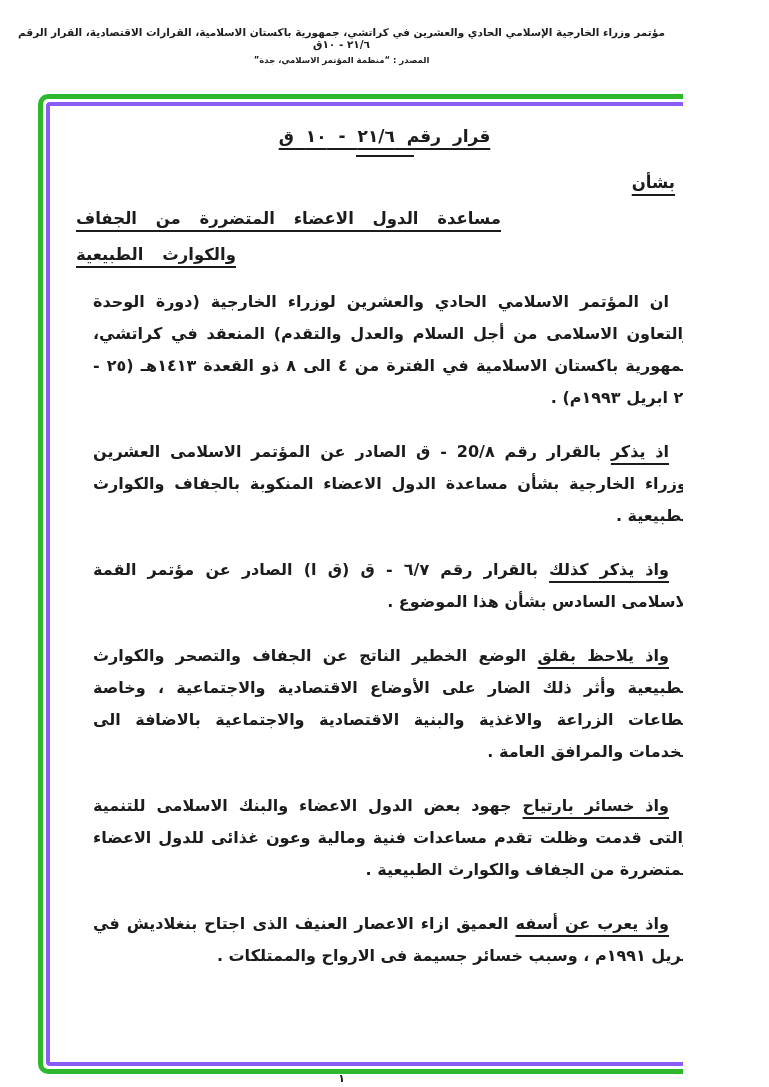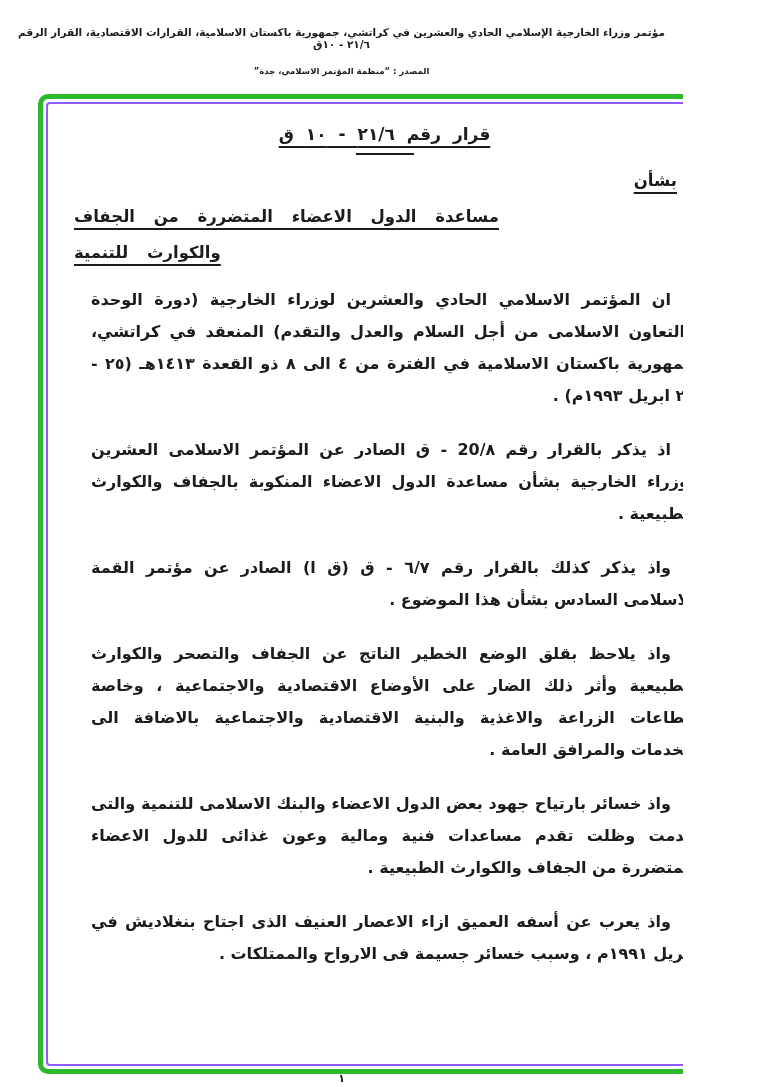--- a/index.html
+++ b/index.html
@@ -6,35 +6,35 @@
   body {
     width: 769px; height: 1087px;
     background: #ffffff;
     color: #1c1c1c;
     font-family: "DejaVu Sans", sans-serif;
   }
   .page { position: relative; width: 683px; height: 1087px; overflow: hidden; background: #ffffff; }
 
   .doc-header { direction: rtl; text-align: center; padding-top: 26px; }
   .doc-header .l1 { font-size: 10.5px; font-weight: 700; padding: 0 10px; }
-  .doc-header .l2 { font-size: 8.5px; font-weight: 700; margin-top: 16px; }
+  .doc-header .l2 { font-size: 8.5px; font-weight: 700; margin-top: 5px; }
 
   .green-frame {
     position: absolute; left: 38px; top: 94px;
     width: 693px; height: 980px;
     box-sizing: border-box;
     border: 5px solid #2eb82e;
     border-radius: 10px;
     padding: 3px;
     background: #ffffff;
   }
   .black-frame {
     box-sizing: border-box;
     width: 100%; height: 100%;
-    border: 2px solid #8b5cf6;
+    border: 4px solid #8b5cf6;
     border-radius: 4px;
     padding: 18px 26px 10px 26px;
     direction: rtl;
     overflow: hidden;
   }
 
   .title-row { text-align: center; margin-top: 2px; }
   .title-text {
     font-size: 17px; font-weight: 700;
     word-spacing: 6px;
@@ -56,21 +56,21 @@
   }
 
   .para {
     margin: 22px 0 0 17px;
     font-size: 16px; font-weight: 700;
     line-height: 2.0;
     text-align: justify;
     text-indent: 24px;
   }
   .para .lead {
-    text-underline-offset: 6px; text-decoration-thickness: 1.5px;
+    text-decoration: underline; text-underline-offset: 6px; text-decoration-thickness: 1.5px;
   }
 
   .page-number {
     position: absolute; left: 0; right: 0; bottom: 2px;
     text-align: center; font-size: 11px; font-weight: 700;
   }
 </style>
 </head>
 <body>
 
@@ -90,21 +90,21 @@
       </div>
 
       <div class="subject-label-row">
         <span class="subject-label">بشأن</span>
       </div>
 
       <div class="subject-line">
         <span class="u">مساعدة الدول الاعضاء المتضررة من الجفاف</span>
       </div>
       <div class="subject-line">
-        <span class="u">والكوارث للتنمية</span>
+        <span class="u">والكوارث الطبيعية</span>
       </div>
 
       <p class="para">
         <span class="lead"></span>
         <span>ان المؤتمر الاسلامي الحادي والعشرين لوزراء الخارجية (دورة الوحدة والتعاون الاسلامى من أجل السلام والعدل والتقدم) المنعقد في كراتشي، جمهورية باكستان الاسلامية في الفترة من ٤ الى ٨ ذو القعدة ١٤١٣هـ (٢٥ - ٢٩ ابريل ١٩٩٣م) .</span>
       </p>
 
       <p class="para">
         <span class="lead">اذ يذكر</span>
         <span>بالقرار رقم 20/٨ - ق الصادر عن المؤتمر الاسلامى العشرين لوزراء الخارجية بشأن مساعدة الدول الاعضاء المنكوبة بالجفاف والكوارث الطبيعية .</span>

